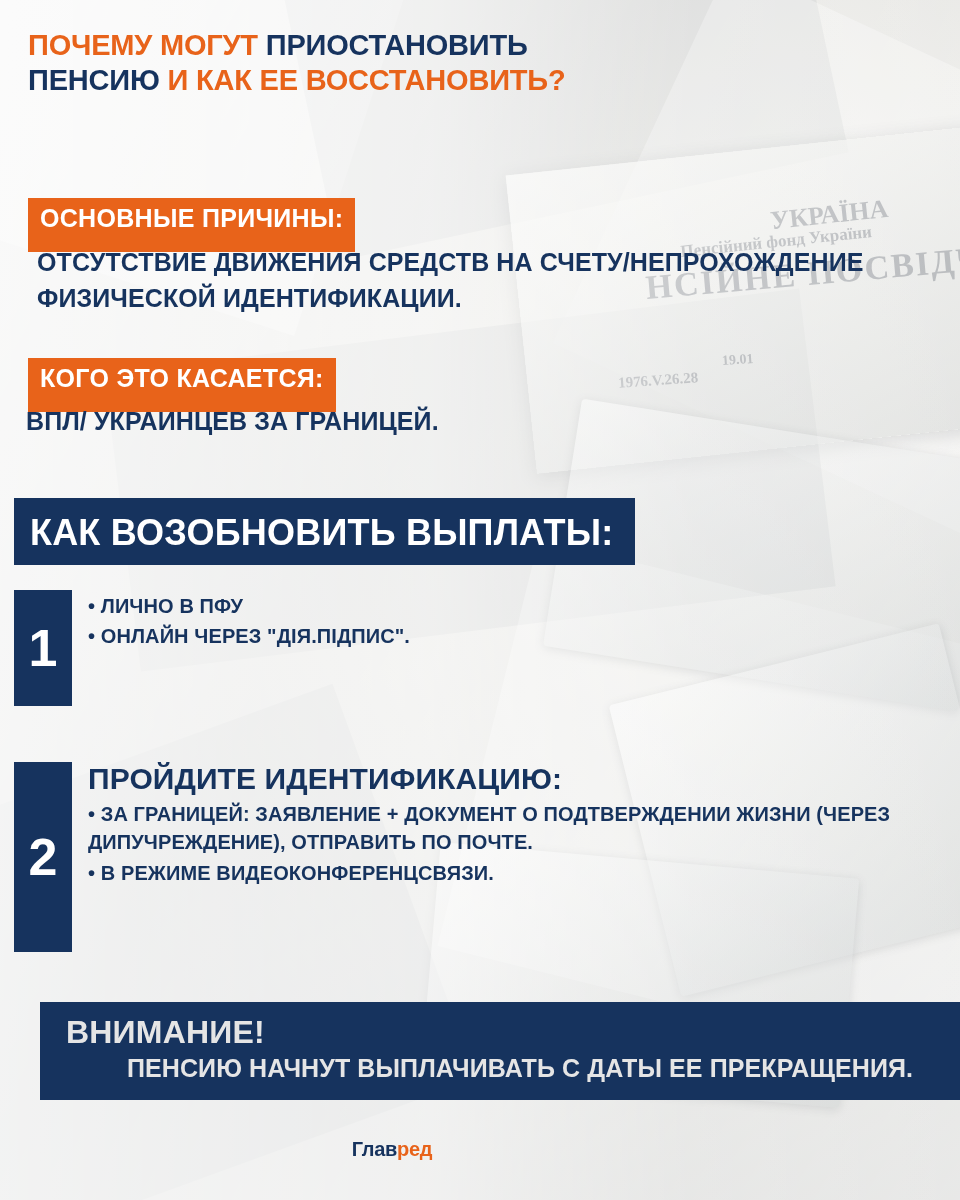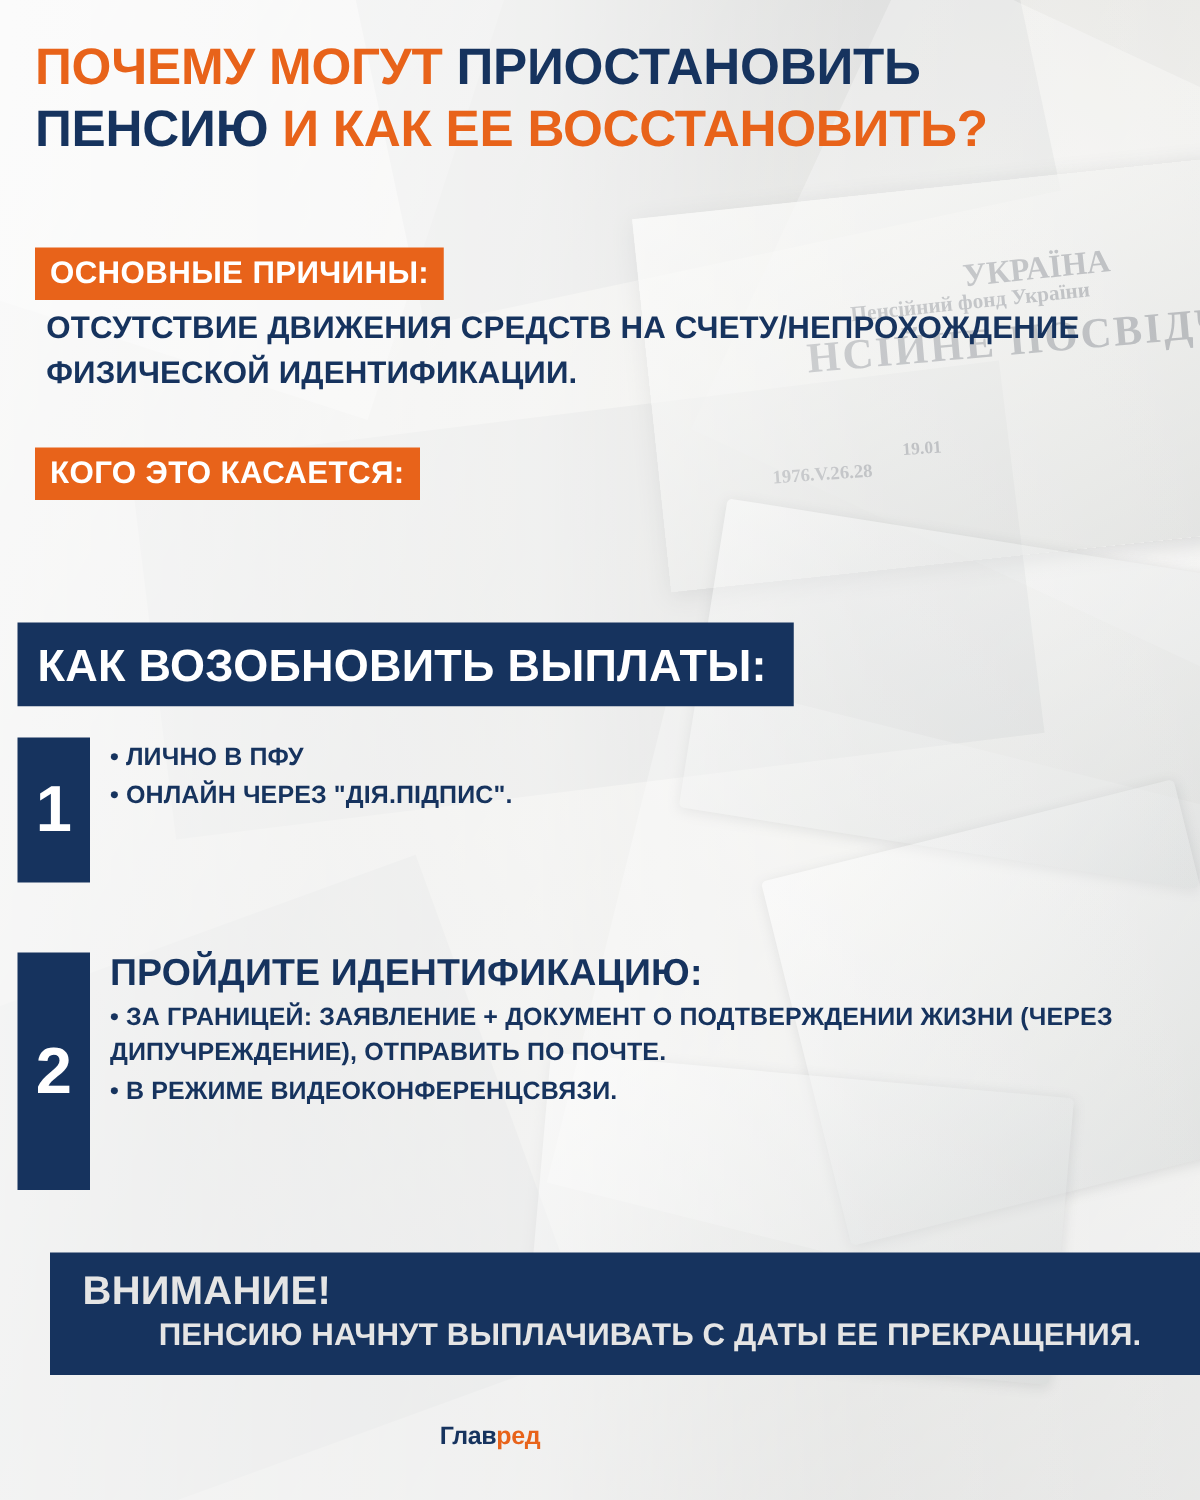--- a/index.html
+++ b/index.html
@@ -64,37 +64,37 @@
     position: relative;
     width: 100%;
     height: 100%;
   }
   .title {
     position: absolute;
     left: 28px;
     top: 28px;
     width: 910px;
     font-weight: bold;
-    font-size: 41px;
+    font-size: 29px;
     line-height: 1.22;
     letter-spacing: -0.2px;
     color: #16335e;
     text-transform: uppercase;
   }
   .title .o { color: #e8631a; }
   .title .b { color: #16335e; }
 
   .tagline {
     position: absolute;
     display: inline-block;
     background: #e8631a;
     color: #ffffff;
     font-weight: bold;
     text-transform: uppercase;
-    padding: 6px 12px 7px 12px;
+    padding: 6px 12px 19px 12px;
     letter-spacing: 0.3px;
   }
   #tag-reasons { left: 28px; top: 198px; font-size: 25px; }
   #tag-whom    { left: 28px; top: 358px; font-size: 25px; }
 
   .para {
     position: absolute;
     color: #16335e;
     font-weight: bold;
     text-transform: uppercase;
@@ -246,20 +246,21 @@
 
     <div class="title">
       <span class="o">ПОЧЕМУ МОГУТ </span><span class="b">ПРИОСТАНОВИТЬ</span><br>
       <span class="b">ПЕНСИЮ</span><span class="o"> И КАК ЕЕ ВОССТАНОВИТЬ?</span>
     </div>
 
     <div class="tagline" id="tag-reasons">ОСНОВНЫЕ ПРИЧИНЫ:</div>
     <div class="para" id="p-reasons">ОТСУТСТВИЕ ДВИЖЕНИЯ СРЕДСТВ НА СЧЕТУ/НЕПРОХОЖДЕНИЕ ФИЗИЧЕСКОЙ ИДЕНТИФИКАЦИИ.</div>
 
     <div class="tagline" id="tag-whom">КОГО ЭТО КАСАЕТСЯ:</div>
+    <div class="para" id="p-whom">ВПЛ/ УКРАИНЦЕВ ЗА ГРАНИЦЕЙ.</div>
 
     <div class="band" id="band-how">КАК ВОЗОБНОВИТЬ ВЫПЛАТЫ:</div>
 
     <div class="step" id="step-1">
       <div class="num-box">1</div>
       <div class="body">
         <ul>
           <li>ЛИЧНО В ПФУ</li>
           <li>ОНЛАЙН ЧЕРЕЗ "ДІЯ.ПІДПИС".</li>
         </ul>

